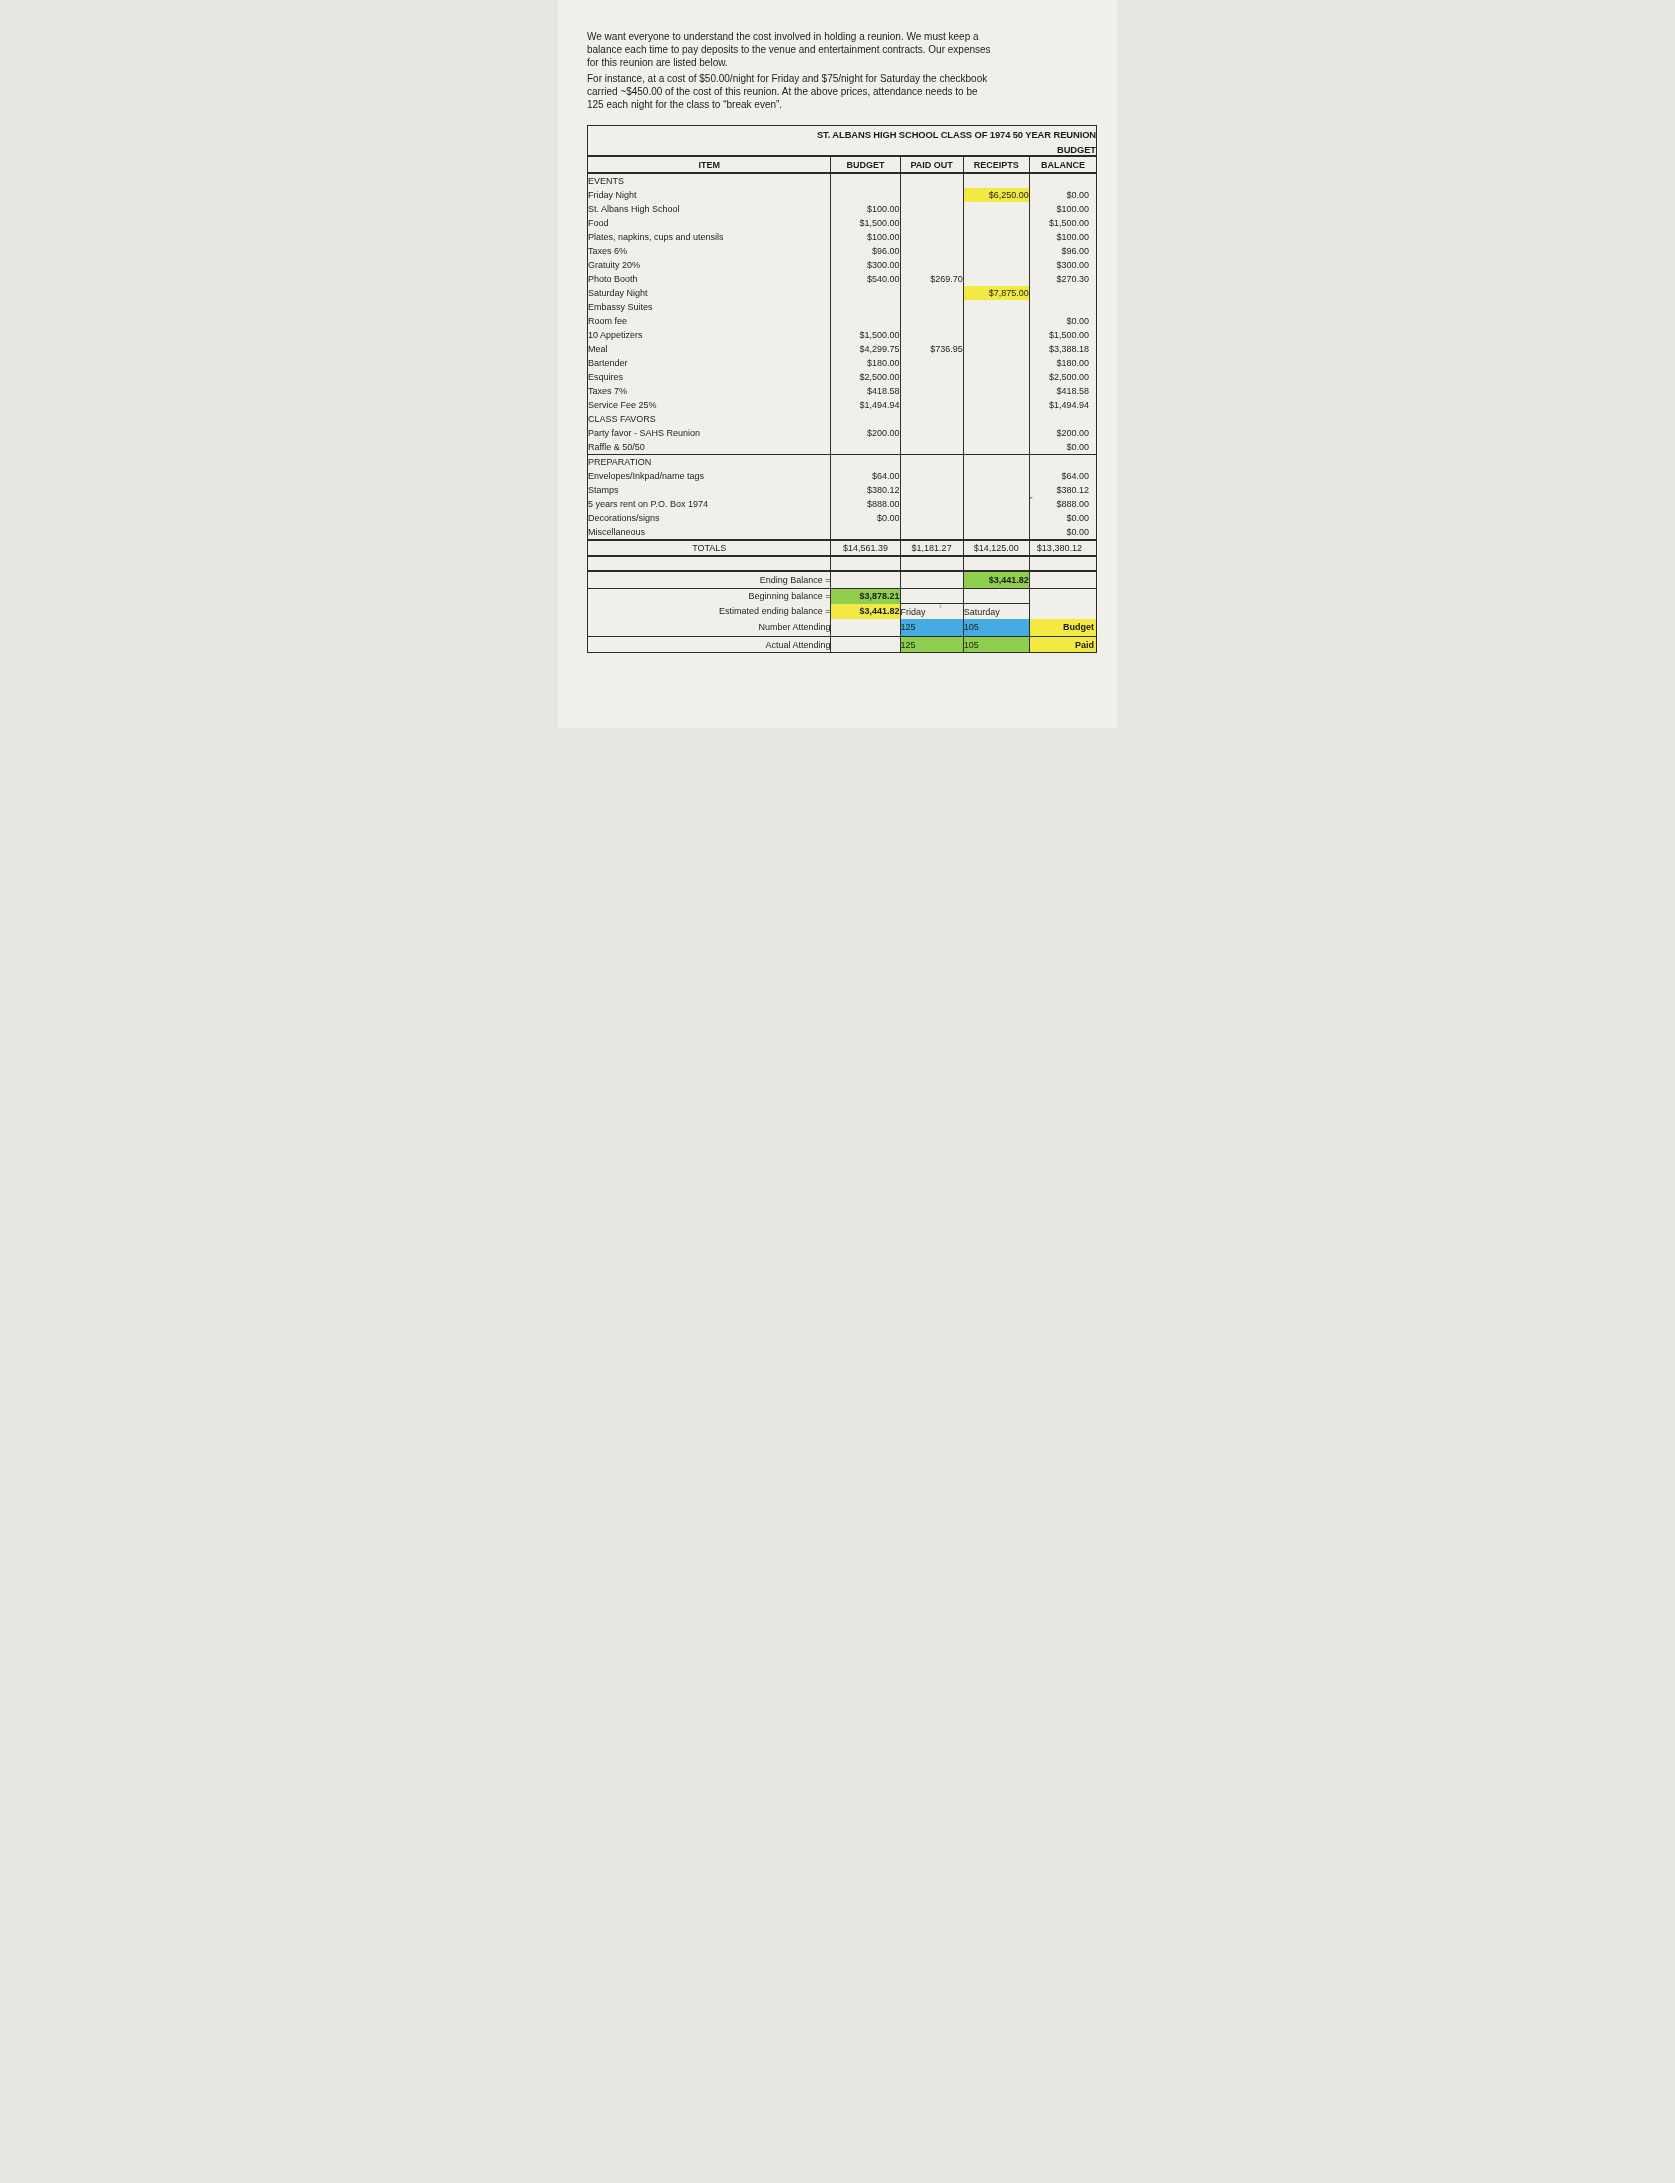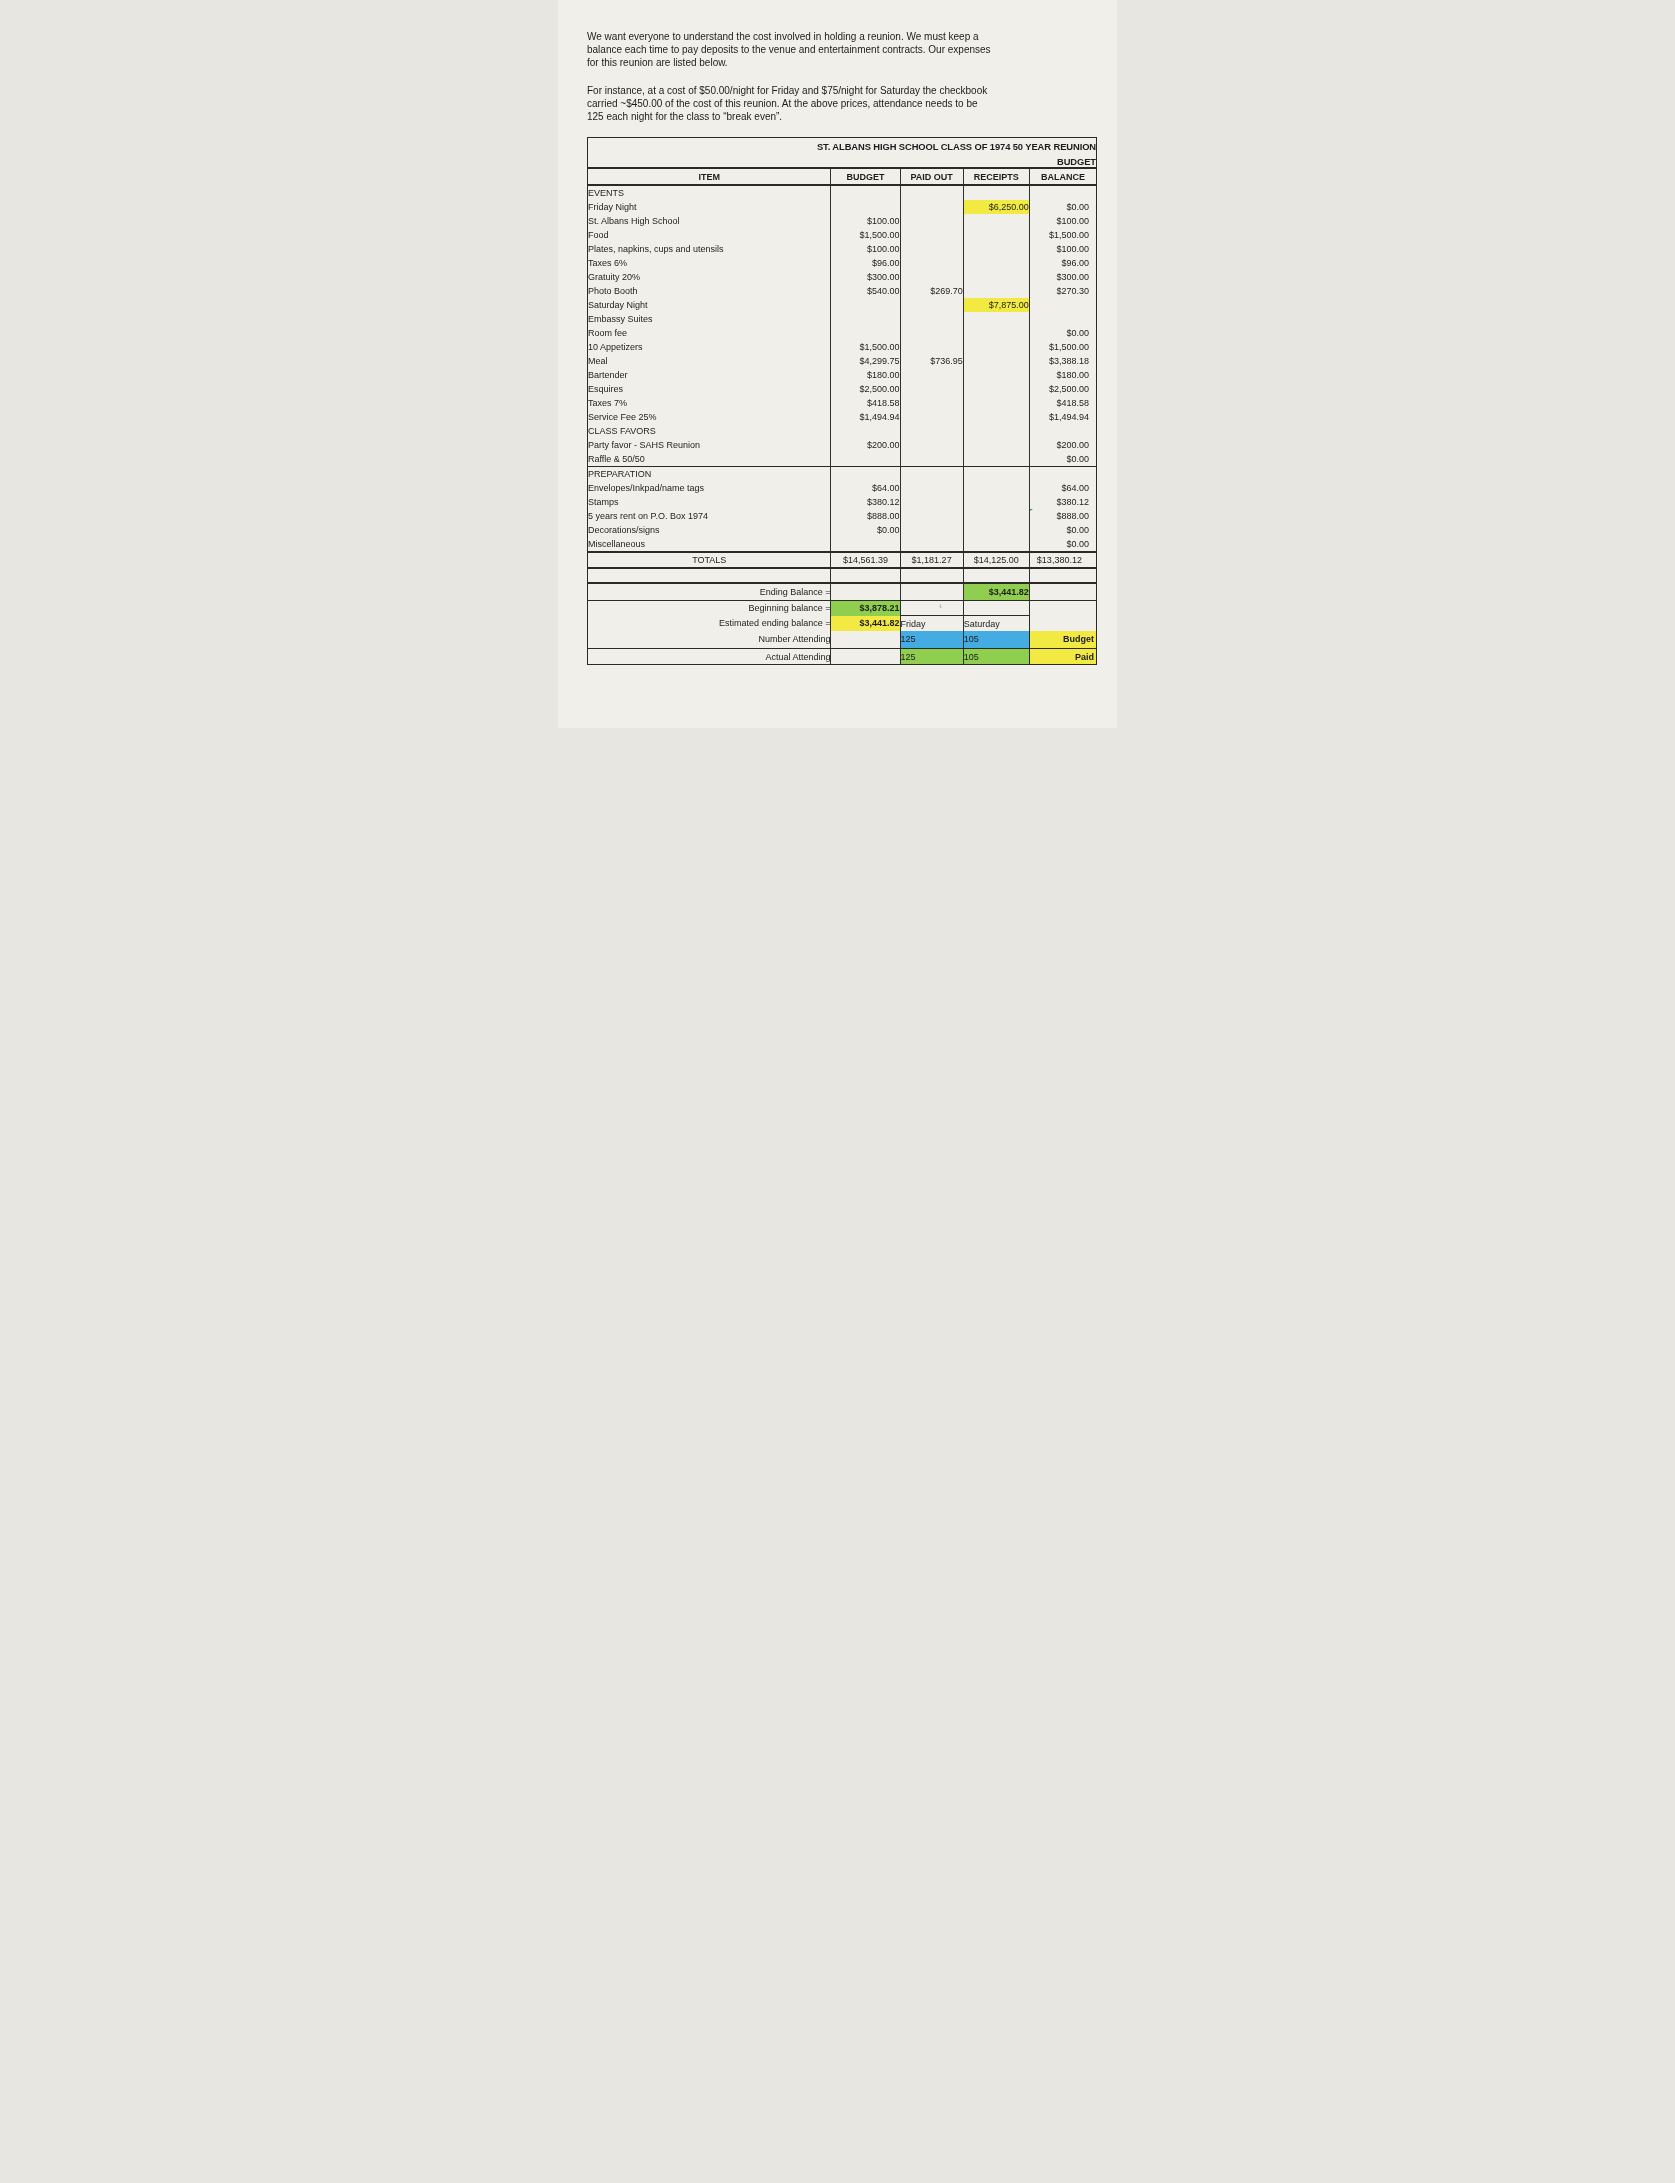--- a/index.html
+++ b/index.html
@@ -8,21 +8,21 @@
     width:559px;height:728px;
     background:#f1efe9;
     margin:0 auto;
     font-family:"Liberation Sans","DejaVu Sans",sans-serif;
     color:#1c1c1c;
     overflow:hidden;
   }
   .para{margin:0 0 0 29px;font-size:10px;line-height:13px;}
   .para .ln{white-space:nowrap;}
   #p1{padding-top:30px;}
-  #p2{margin-top:15px;}
+  #p2{margin-top:3px;}
 
   table.bt{border-collapse:collapse;table-layout:fixed;margin:14px 0 0 29px;width:510px;}
   .bt td,.bt th{height:14px;padding:0;font-size:9px;font-weight:normal;color:#1d1d1d;
     overflow:hidden;white-space:nowrap;vertical-align:middle;}
   
   .bt .c1{border-left:1px solid #2a2a2a;}
   .bt .c2,.bt .c3,.bt .c4,.bt .c5{border-left:0.5px solid #303030;}
   .bt .c5{border-right:1px solid #2a2a2a;}
   
   .ttl td{border:1px solid #2a2a2a;border-top:1.5px solid #2a2a2a;border-bottom:2px double #2a2a2a;

